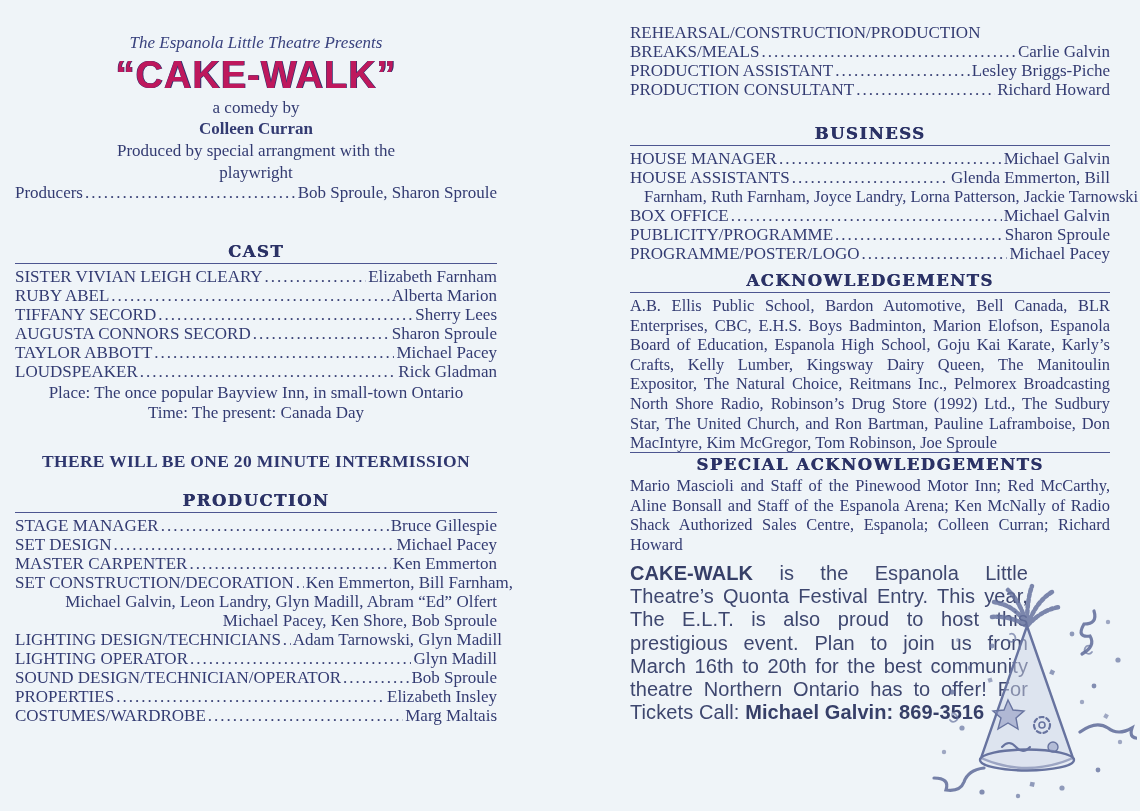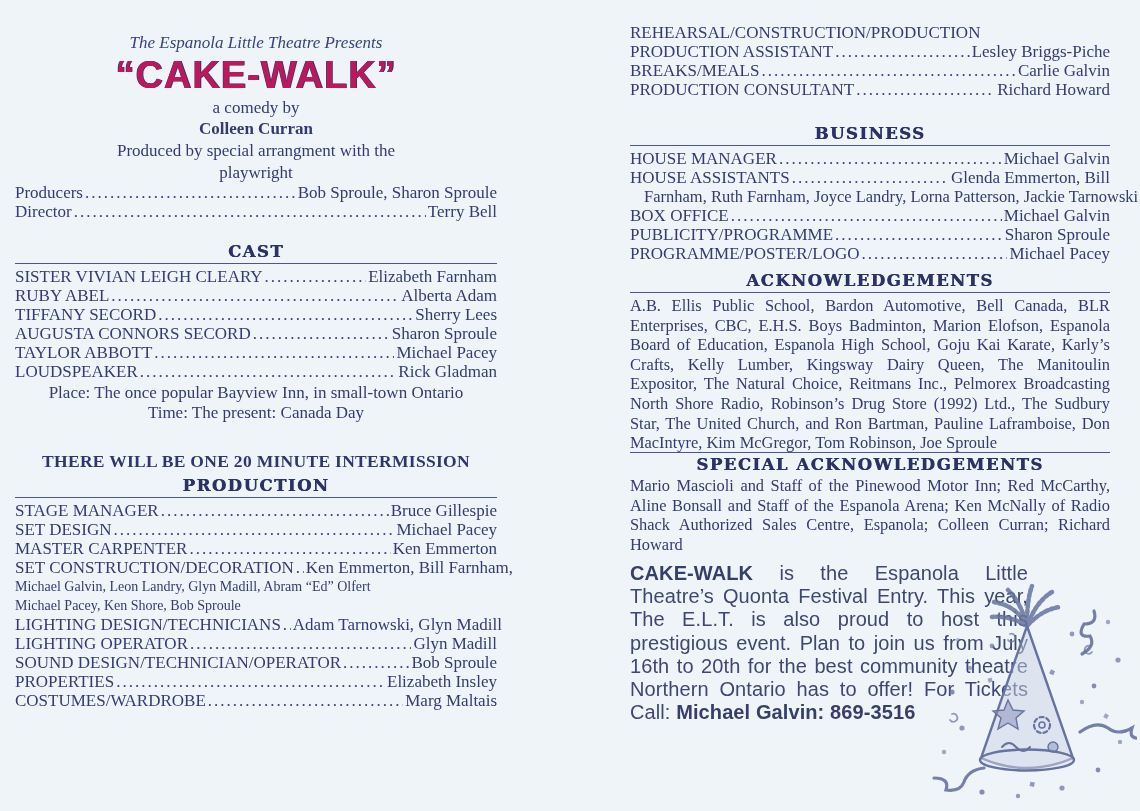--- a/index.html
+++ b/index.html
@@ -44,21 +44,21 @@
     padding-bottom:2px;border-bottom:1.6px solid #4d5590;
     margin-bottom:3px;
   }
   .sec-heading.rule-above{
     border-bottom:none;border-top:1.6px solid #4d5590;
     padding-bottom:0;padding-top:2px;margin-bottom:2px;
   }
   .place-time{font-size:17px;line-height:19.5px;}
   .intermission{font-size:17.5px;font-weight:bold;letter-spacing:0.3px;color:#2e366e;}
 
-  .cont-right{font-size:14px;line-height:19px;text-align:left;white-space:nowrap;}
+  .cont-right{font-size:17px;line-height:19px;text-align:right;white-space:nowrap;}
   .cont-fill{
     font-size:16.5px;line-height:19px;padding-left:14px;
     text-align:justify;text-align-last:justify;white-space:nowrap;
   }
 
   .para{
     font-size:16.4px;line-height:19.6px;text-align:justify;color:#333b72;
   }
 
   
@@ -85,38 +85,33 @@
     <div class="arrangement">Produced by special arrangment with the</div>
     <div class="arrangement">playwright</div>
   </div>
 
   <div class="abs col-left" style="top:183px;text-align:right;">
     <div class="row">
       <span class="role">Producers</span>
       <span class="dots"></span>
       <span class="name">Bob Sproule, Sharon Sproule</span>
     </div>
-    <div class="row">
-      <span class="role">Director</span>
-      <span class="dots"></span>
-      <span class="name">Terry Bell</span>
-    </div>
   </div>
 
   <div class="abs col-left" style="top:242px;">
     <div class="sec-heading">CAST</div>
     <div class="row">
         <span class="role">SISTER VIVIAN LEIGH CLEARY</span>
         <span class="dots"></span>
         <span class="name">Elizabeth Farnham</span>
       </div>
     <div class="row">
         <span class="role">RUBY ABEL</span>
         <span class="dots"></span>
-        <span class="name">Alberta Adam</span>
+        <span class="name">Alberta Marion</span>
       </div>
     <div class="row">
         <span class="role">TIFFANY SECORD</span>
         <span class="dots"></span>
         <span class="name">Sherry Lees</span>
       </div>
     <div class="row">
         <span class="role">AUGUSTA CONNORS SECORD</span>
         <span class="dots"></span>
         <span class="name">Sharon Sproule</span>
@@ -132,21 +127,21 @@
         <span class="name">Rick Gladman</span>
       </div>
     <div class="place-time center" style="margin-top:2px;">Place: The once popular Bayview Inn, in small-town Ontario</div>
     <div class="place-time center">Time: The present: Canada Day</div>
   </div>
 
   <div class="abs col-left center" style="top:451px;">
     <span class="intermission">THERE WILL BE ONE 20 MINUTE INTERMISSION</span>
   </div>
 
-  <div class="abs col-left" style="top:476px;">
+  <div class="abs col-left" style="top:491px;">
     <div class="sec-heading">PRODUCTION</div>
     <div class="row">
         <span class="role">STAGE MANAGER</span>
         <span class="dots"></span>
         <span class="name">Bruce Gillespie</span>
       </div>
     <div class="row">
         <span class="role">SET DESIGN</span>
         <span class="dots"></span>
         <span class="name">Michael Pacey</span>
@@ -188,28 +183,28 @@
         <span class="dots"></span>
         <span class="name">Marg Maltais</span>
       </div>
   </div>
 
   <div class="abs col-right" style="top:23px;">
     <div class="row">
       <span class="role">REHEARSAL/CONSTRUCTION/PRODUCTION</span>
     </div>
     <div class="row">
+        <span class="role">BREAKS/MEALS</span>
+        <span class="dots"></span>
+        <span class="name">Carlie Galvin</span>
+      </div>
+    <div class="row">
         <span class="role">PRODUCTION ASSISTANT</span>
         <span class="dots"></span>
         <span class="name">Lesley Briggs-Piche</span>
-      </div>
-    <div class="row">
-        <span class="role">BREAKS/MEALS</span>
-        <span class="dots"></span>
-        <span class="name">Carlie Galvin</span>
       </div>
     <div class="row">
         <span class="role">PRODUCTION CONSULTANT</span>
         <span class="dots"></span>
         <span class="name">Richard Howard</span>
       </div>
   </div>
 
   <div class="abs col-right" style="top:124px;">
     <div class="sec-heading">BUSINESS</div>
@@ -245,21 +240,21 @@
     <div class="sec-heading">ACKNOWLEDGEMENTS</div>
     <div class="para">A.B. Ellis Public School, Bardon Automotive, Bell Canada,  BLR Enterprises, CBC,  E.H.S. Boys Badminton, Marion Elofson, Espanola Board of Education, Espanola High School,  Goju Kai Karate,  Karly’s Crafts, Kelly Lumber, Kingsway Dairy Queen,  The Manitoulin Expositor, The Natural Choice, Reitmans Inc., Pelmorex Broadcasting North Shore Radio,  Robinson’s Drug Store (1992) Ltd., The Sudbury Star,  The United Church,  and Ron Bartman, Pauline Laframboise, Don MacIntyre, Kim McGregor, Tom Robinson, Joe Sproule</div>
   </div>
 
   <div class="abs col-right" style="top:452px;">
     <div class="sec-heading rule-above">SPECIAL ACKNOWLEDGEMENTS</div>
     <div class="para">Mario Mascioli and Staff of the Pinewood Motor Inn; Red McCarthy, Aline Bonsall and Staff of the Espanola Arena;  Ken McNally of Radio Shack Authorized Sales Centre, Espanola; Colleen Curran;  Richard Howard</div>
   </div>
 
   <div class="abs promo" style="left:630px;top:562px;width:398px;">
-    <b>CAKE-WALK</b><span> is the Espanola Little Theatre’s Quonta Festival Entry. This year, The E.L.T. is also proud to host this prestigious event. Plan to join us from July 16th to 20th for the best community theatre Northern Ontario has to offer! For Tickets Call: </span><b>Michael Galvin: 869-3516</b>
+    <b>CAKE-WALK</b><span> is the Espanola Little Theatre’s Quonta Festival Entry. This year, The E.L.T. is also proud to host this prestigious event. Plan to join us from March 16th to 20th for the best community theatre Northern Ontario has to offer! For Tickets Call: </span><b>Michael Galvin: 869-3516</b>
   </div>
 
   <svg class="abs hat-art" style="left:922px;top:582px;" width="215" height="222" viewBox="0 0 215 222">
     <g stroke="#67739f" fill="none" stroke-linecap="round">
 
       <g stroke-width="4.5" stroke-dasharray="3 2.4" opacity="0.85">
         <path d="M104,42 C96,28 84,22 72,20"></path>
         <path d="M104,42 C100,24 92,14 86,8"></path>
         <path d="M105,42 C105,24 107,12 110,4"></path>
         <path d="M106,42 C112,26 120,16 130,10"></path>

